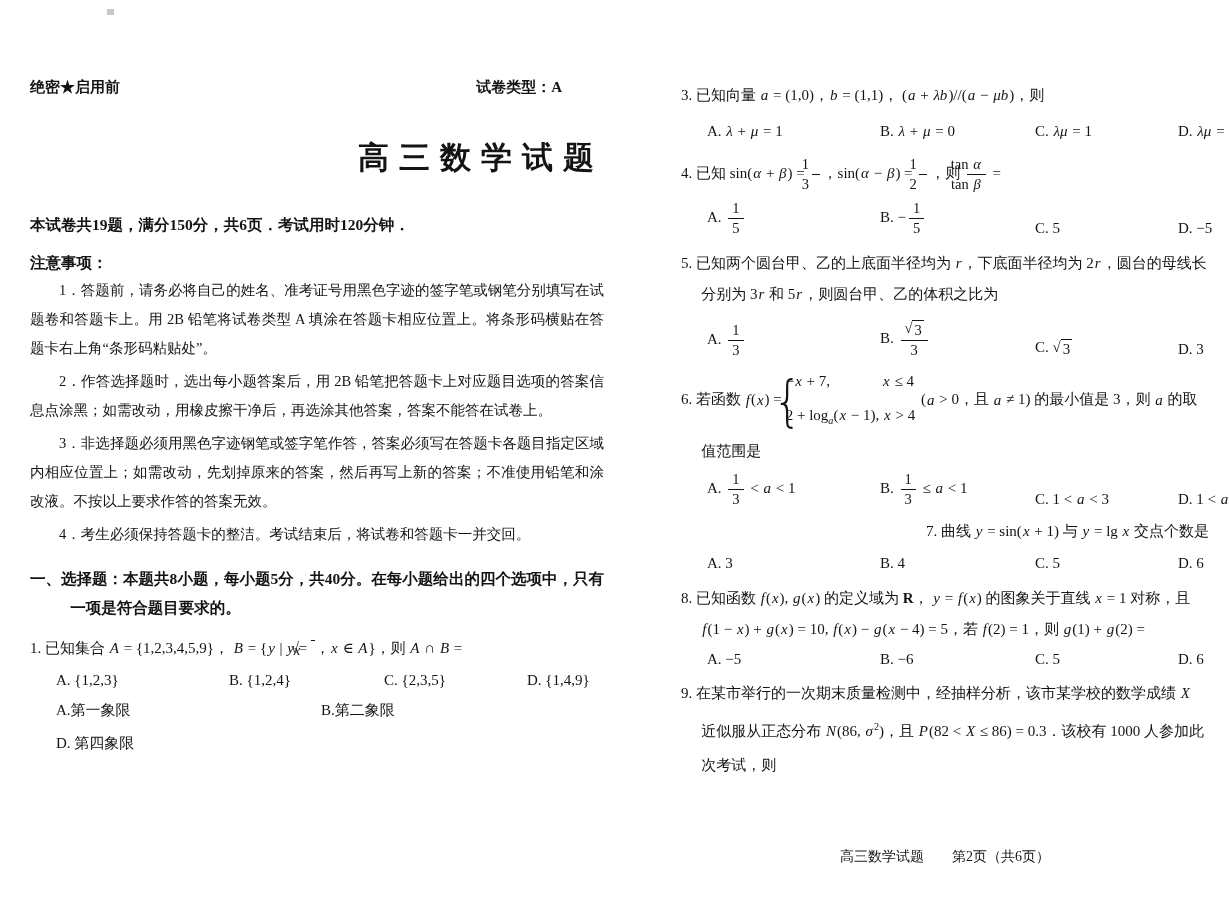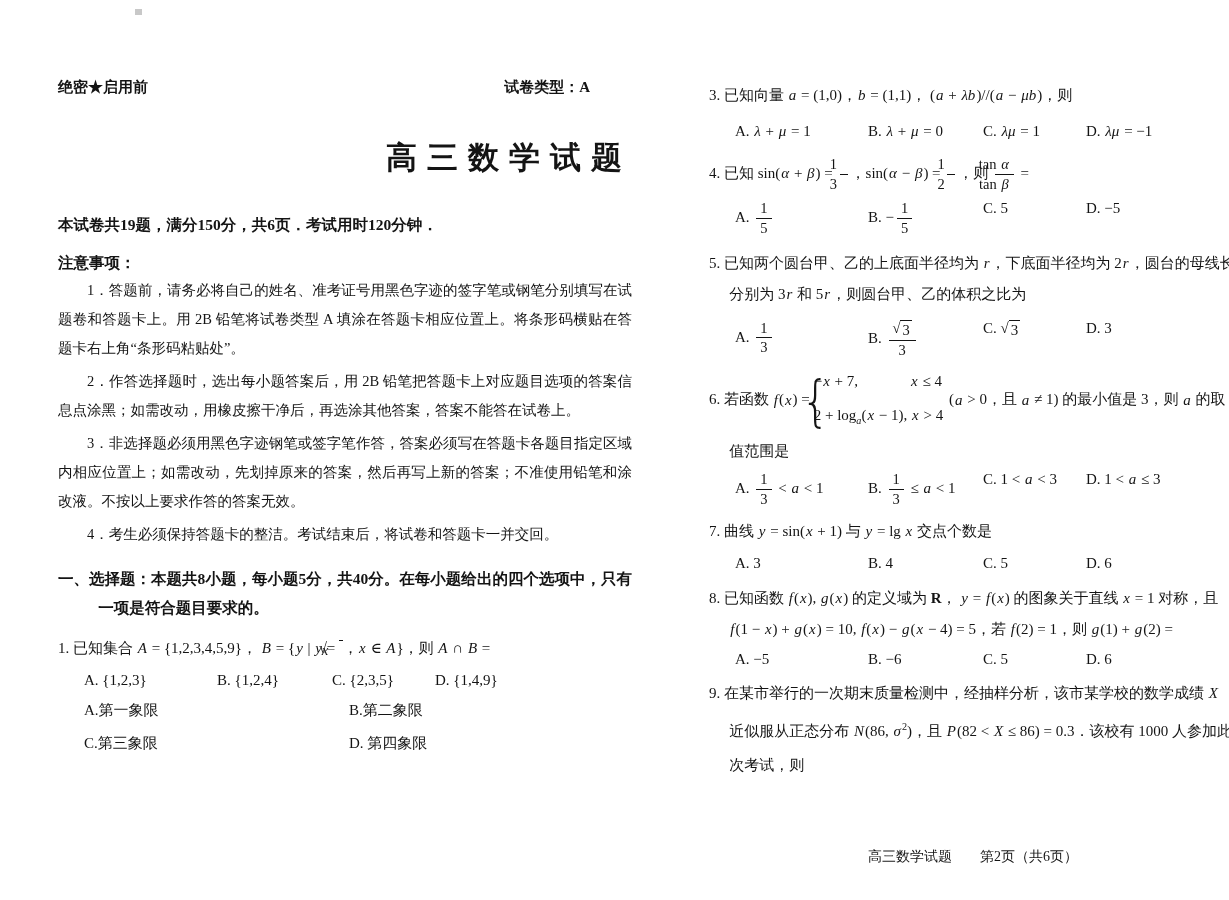--- a/index.html
+++ b/index.html
@@ -1,34 +1,34 @@
 <!DOCTYPE html>
 <html><head>
 <meta charset="utf-8">
 <style>
   html,body{margin:0;padding:0;}
   body{
     width:1229px;height:900px;background:#ffffff;color:#141414;
     font-family:"Liberation Serif","DejaVu Serif",serif;
     overflow:hidden;position:relative;
   }
-  .sheet{position:absolute;inset:0;background:#fff;margin-left:28px;}
+  .sheet{position:absolute;inset:0;background:#fff;}
   .speck{position:absolute;left:107px;top:9px;width:7px;height:6px;background:#9a9a9a;opacity:.55;}
   .page{position:absolute;}
   .page1{left:30px;top:78px;width:574px;height:790px;}
   .page2{left:681px;top:80px;width:528px;height:790px;}
   .hdr{display:flex;justify-content:space-between;font-size:15px;font-weight:bold;padding-right:42px;}
   .title{font-size:31px;font-weight:bold;text-align:right;letter-spacing:10px;padding-left:10px;margin:40px 0 0 0;}
   .subtitle{font-size:15.5px;font-weight:bold;text-align:left;margin:36px 0 0 0;}
   .notes-title{font-size:15.5px;font-weight:bold;margin:17px 0 0 0;}
   .note{font-size:14.5px;line-height:29px;margin:2px 0 4px 0;text-indent:2em;text-align:justify;}
   .sect{font-size:15.5px;font-weight:bold;line-height:29px;margin:15px 0 0 0;
         padding-left:2.6em;text-indent:-2.6em;text-align:justify;}
   .q{font-size:15px;line-height:31px;margin:11px 0 0 0;padding-left:1.35em;text-indent:-1.35em;}
-  .opts4{display:flex;align-items:flex-start;padding-left:26px;font-size:15px;margin-top:8px;}
+  .opts4{display:flex;align-items:flex-end;padding-left:26px;font-size:15px;margin-top:8px;gap:40px;}
   .opts4 .opt{flex:0 0 auto;}
   .opts4 .opt:nth-child(1){width:133px;}
   .opts4 .opt:nth-child(2){width:115px;}
   .opts4 .opt:nth-child(3){width:103px;}
   .opts2{display:grid;grid-template-columns:265px auto;row-gap:14px;padding-left:26px;
          font-size:15px;margin-top:12px;}
   .footer{position:absolute;left:0;right:0;text-align:center;font-size:14px;}
   .page1 .footer{top:752px;}
   .page2 .footer{top:754px;}
   
@@ -77,21 +77,20 @@
     <div class="opts4">
       <span class="opt">A. {1,2,3}</span>
       <span class="opt">B. {1,2,4}</span>
       <span class="opt">C. {2,3,5}</span>
       <span class="opt">D. {1,4,9}</span>
     </div>
 
     <div class="opts2">
       <span class="opt">A.第一象限</span>
       <span class="opt">B.第二象限</span>
-      <span class="opt">C.第三象限</span>
       <span class="opt">D. 第四象限</span>
     </div>
 
   </section>
 
   <section class="page page2">
     <p class="q" style="margin-top:0;">3. 已知向量 <span class="m">a</span> = (1,0)，<span class="m">b</span> = (1,1)， (<span class="m">a</span> + <span class="m">λb</span>)//(<span class="m">a</span> − <span class="m">μb</span>)，则</p>
     <div class="opts4" style="margin-top:12px;">
       <span class="opt">A. <span class="m">λ</span> + <span class="m">μ</span> = 1</span>
       <span class="opt">B. <span class="m">λ</span> + <span class="m">μ</span> = 0</span>
@@ -155,21 +154,21 @@
             <span class="fd">3</span>
           </span> &lt; <span class="m">a</span> &lt; 1</span>
       <span class="opt">B. <span class="frac">
             <span class="fn">1</span>
             <span class="fd">3</span>
           </span> ≤ <span class="m">a</span> &lt; 1</span>
       <span class="opt">C. 1 &lt; <span class="m">a</span> &lt; 3</span>
       <span class="opt">D. 1 &lt; <span class="m">a</span> ≤ 3</span>
     </div>
 
-    <p class="q" style="margin-top:8px;">7. 曲线 <span class="m">y</span> = sin(<span class="m">x</span> + 1) 与 <span class="m">y</span> = lg <span class="m">x</span> 交点个数是</p>
+    <p class="q" style="margin-top:8px;text-align:right;">7. 曲线 <span class="m">y</span> = sin(<span class="m">x</span> + 1) 与 <span class="m">y</span> = lg <span class="m">x</span> 交点个数是</p>
     <div class="opts4">
       <span class="opt">A. 3</span>
       <span class="opt">B. 4</span>
       <span class="opt">C. 5</span>
       <span class="opt">D. 6</span>
     </div>
 
     <p class="q">8. 已知函数 <span class="m">f</span>(<span class="m">x</span>), <span class="m">g</span>(<span class="m">x</span>) 的定义域为 <span class="mb">R</span>， <span class="m">y</span> = <span class="m">f</span>(<span class="m">x</span>) 的图象关于直线 <span class="m">x</span> = 1 对称，且 <span class="m">f</span>(1 − <span class="m">x</span>) + <span class="m">g</span>(<span class="m">x</span>) = 10, <span class="m">f</span>(<span class="m">x</span>) − <span class="m">g</span>(<span class="m">x</span> − 4) = 5，若 <span class="m">f</span>(2) = 1，则 <span class="m">g</span>(1) + <span class="m">g</span>(2) =</p>
     <div class="opts4" style="margin-top:6px;">
       <span class="opt">A. −5</span>

